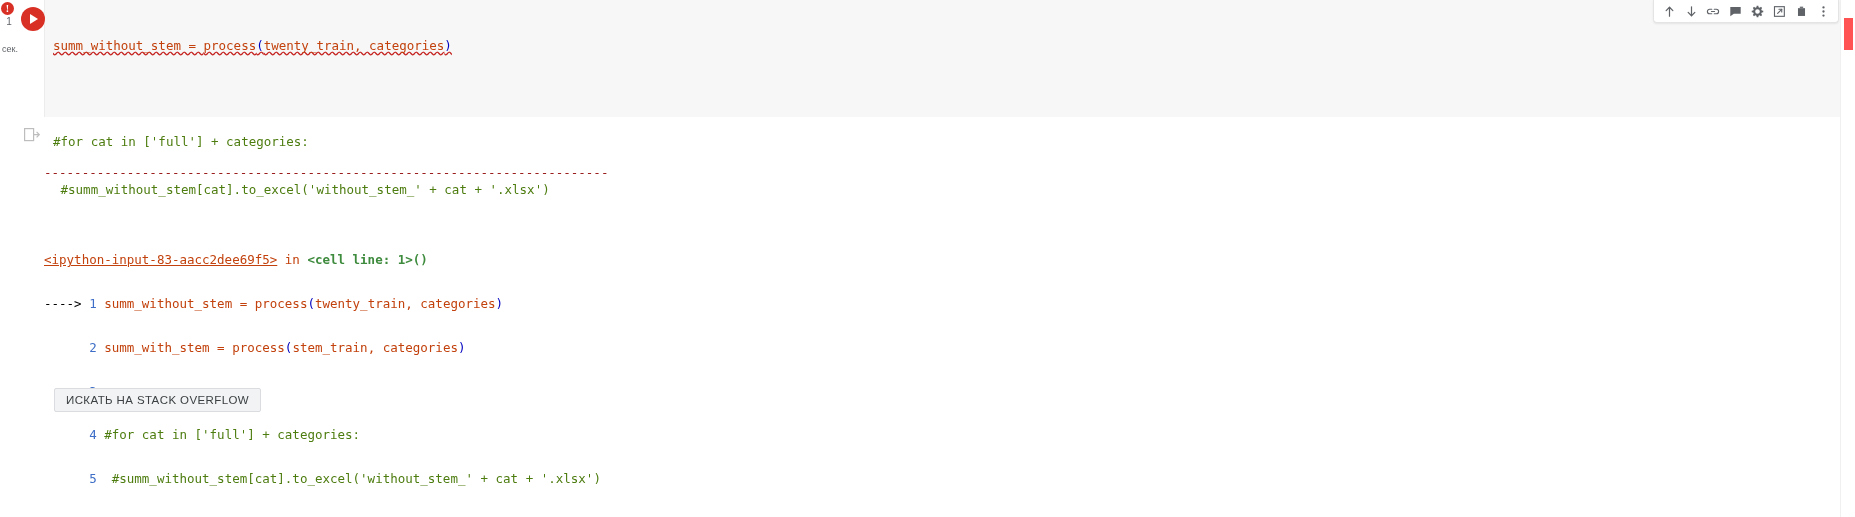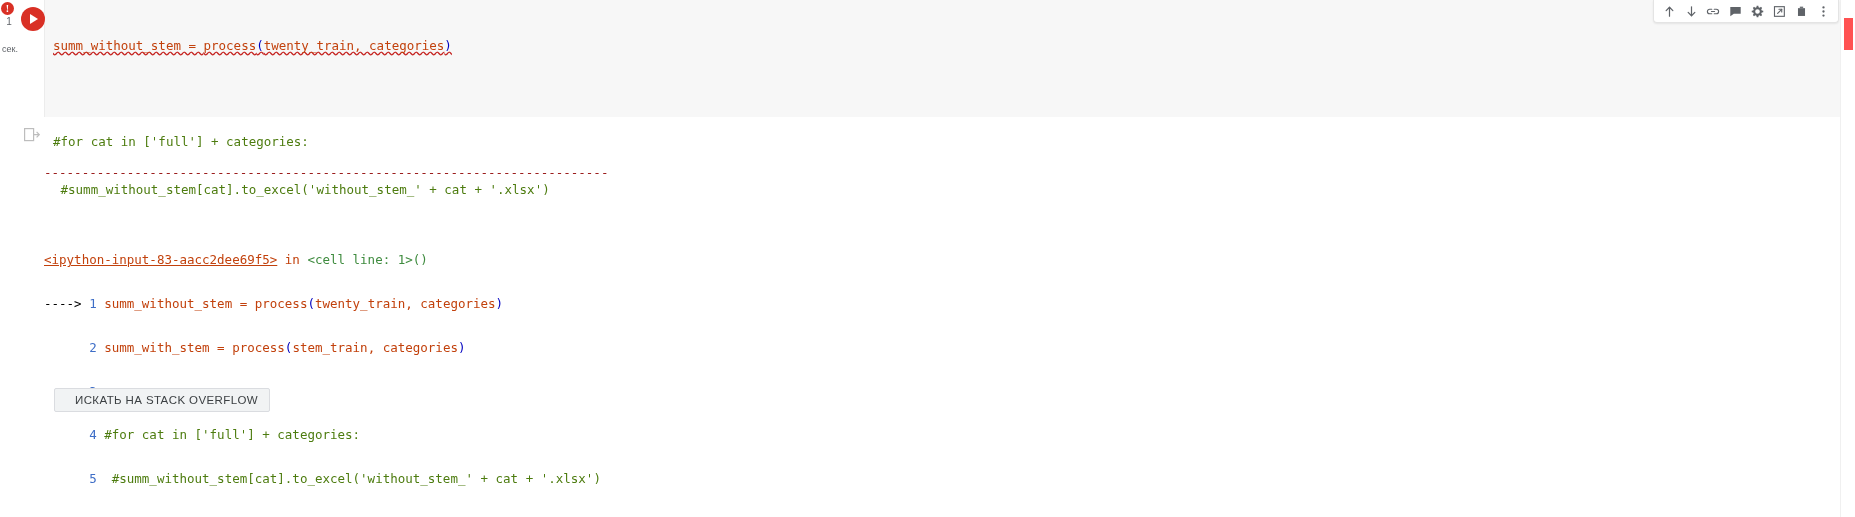--- a/index.html
+++ b/index.html
@@ -135,39 +135,39 @@
   }
   .output .ln { display: block; min-height: 14.6px; }
 
   
   .c-red      { color: #9c1d1d; }
   .c-kw       { color: #4d7c0f; }
   .c-blue     { color: #0000c0; }
   .c-black    { color: #c2410c; }
   .c-arrow    { color: #000000; }
   .c-linknum  { color: #3e6ec7; }
-  .c-cellline { color: #3e8b3e; }
+  .c-cellline { color: #3e8b3e; font-weight: bold; }
   .c-link {
     color: #c2410c;
     text-decoration: underline;
     cursor: pointer;
   }
 
   
   .so-wrap {
     position: absolute;
     left: 54px;
     top: 388px;
   }
   .so-btn {
     display: inline-block;
     background: #f1f3f4;
     border: 1px solid #dadce0;
     border-radius: 2px;
-    padding: 5px 11px 5px 20px;
+    padding: 5px 11px 5px 11px;
     font-family: "Liberation Sans", sans-serif;
     font-size: 11.5px;
     letter-spacing: .4px;
     color: #3c4043;
     cursor: pointer;
     white-space: nowrap;
   }
 
   
   .toolbar {

